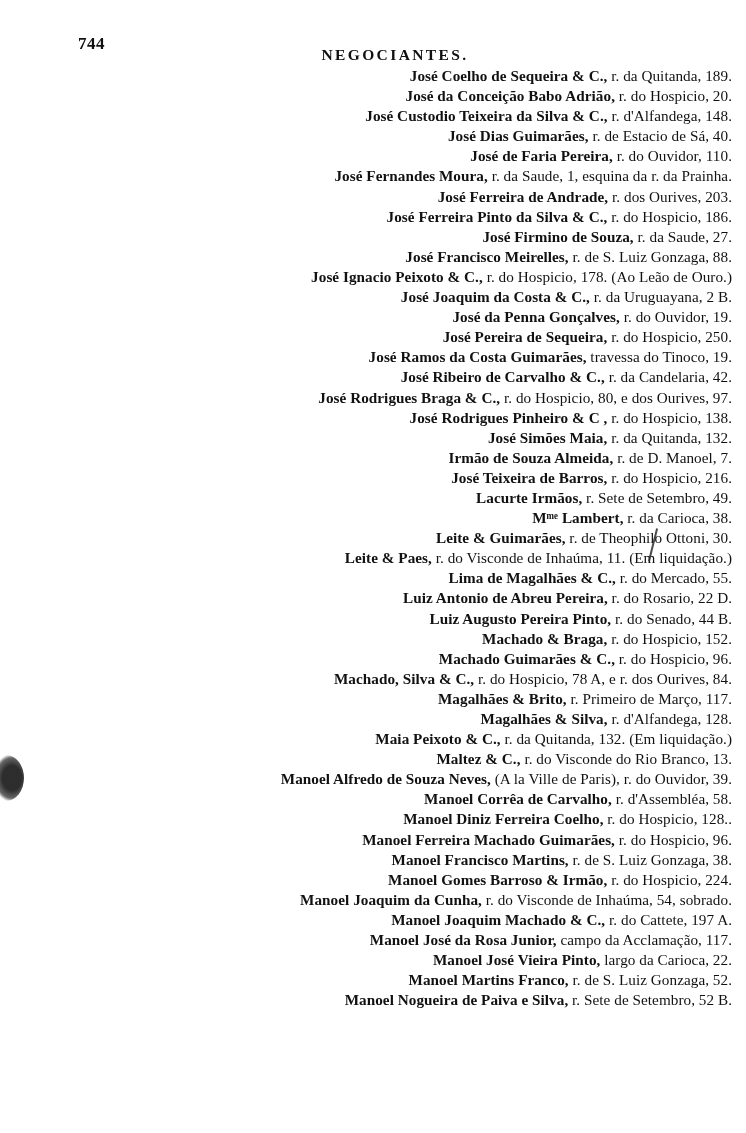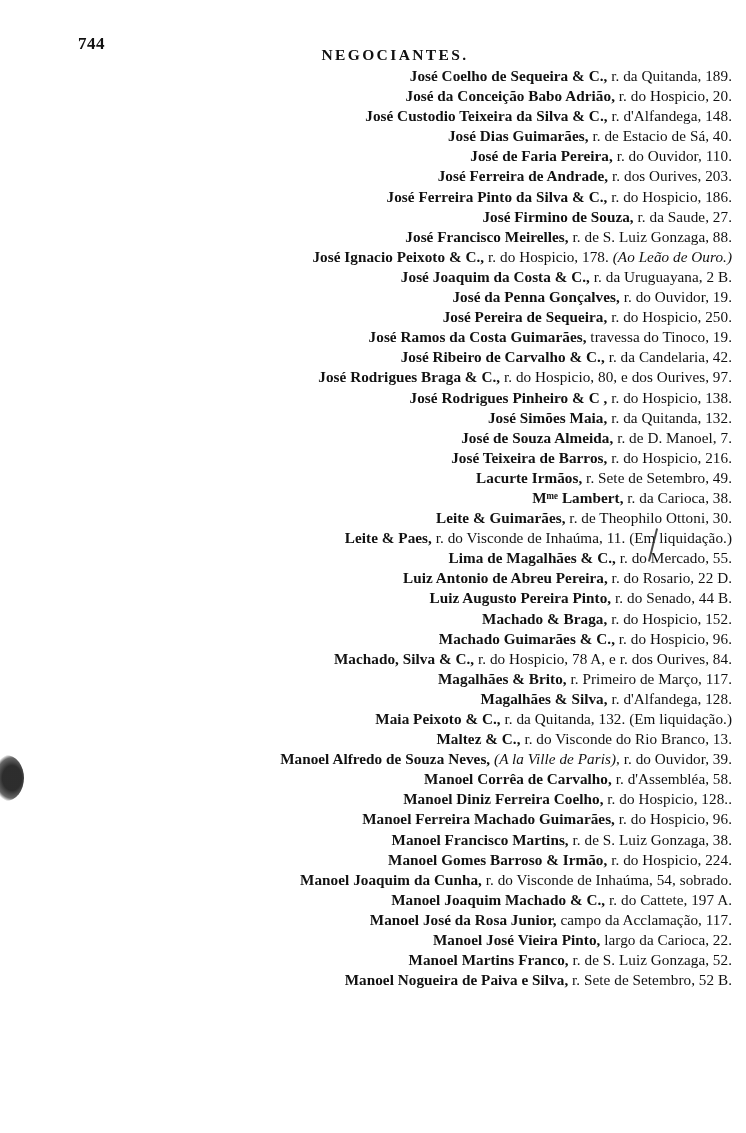--- a/index.html
+++ b/index.html
@@ -56,21 +56,20 @@
   .entry {
     font-size: 15.2px;
     line-height: 20.1px;
     white-space: nowrap;
     letter-spacing: 0.05px;
   }
   .entry .nm {
     font-weight: bold;
   }
   .entry .it {
-    font-style: italic;
   }
   
   .artifact-slash {
     position: absolute;
     right: 92px;
     top: 528px;
     width: 2px;
     height: 34px;
     background: #2b2b2b;
     transform: rotate(14deg);
@@ -95,34 +94,35 @@
     <div class="folio">744</div>
     <div class="running-head">NEGOCIANTES.</div>
   </div>
 
   <ul class="entries" id="entry-list">
       <li class="entry"><span class="nm">José Coelho de Sequeira &amp; C.,</span><span class="rs"> r. da Quitanda, 189.</span></li>
       <li class="entry"><span class="nm">José da Conceição Babo Adrião,</span><span class="rs"> r. do Hospicio, 20.</span></li>
       <li class="entry"><span class="nm">José Custodio Teixeira da Silva &amp; C.,</span><span class="rs"> r. d'Alfandega, 148.</span></li>
       <li class="entry"><span class="nm">José Dias Guimarães,</span><span class="rs"> r. de Estacio de Sá, 40.</span></li>
       <li class="entry"><span class="nm">José de Faria Pereira,</span><span class="rs"> r. do Ouvidor, 110.</span></li>
+      <li class="entry"><span class="nm">José Fernandes Moura,</span><span class="rs"> r. da Saude, 1, esquina da r. da Prainha.</span></li>
       <li class="entry"><span class="nm">José Ferreira de Andrade,</span><span class="rs"> r. dos Ourives, 203.</span></li>
       <li class="entry"><span class="nm">José Ferreira Pinto da Silva &amp; C.,</span><span class="rs"> r. do Hospicio, 186.</span></li>
       <li class="entry"><span class="nm">José Firmino de Souza,</span><span class="rs"> r. da Saude, 27.</span></li>
       <li class="entry"><span class="nm">José Francisco Meirelles,</span><span class="rs"> r. de S. Luiz Gonzaga, 88.</span></li>
       <li class="entry"><span class="nm">José Ignacio Peixoto &amp; C.,</span><span class="rs"> r. do Hospicio, 178. </span><span class="it">(Ao Leão de Ouro.)</span></li>
       <li class="entry"><span class="nm">José Joaquim da Costa &amp; C.,</span><span class="rs"> r. da Uruguayana, 2 B.</span></li>
       <li class="entry"><span class="nm">José da Penna Gonçalves,</span><span class="rs"> r. do Ouvidor, 19.</span></li>
       <li class="entry"><span class="nm">José Pereira de Sequeira,</span><span class="rs"> r. do Hospicio, 250.</span></li>
       <li class="entry"><span class="nm">José Ramos da Costa Guimarães,</span><span class="rs"> travessa do Tinoco, 19.</span></li>
       <li class="entry"><span class="nm">José Ribeiro de Carvalho &amp; C.,</span><span class="rs"> r. da Candelaria, 42.</span></li>
       <li class="entry"><span class="nm">José Rodrigues Braga &amp; C.,</span><span class="rs"> r. do Hospicio, 80, e dos Ourives, 97.</span></li>
       <li class="entry"><span class="nm">José Rodrigues Pinheiro &amp; C ,</span><span class="rs"> r. do Hospicio, 138.</span></li>
       <li class="entry"><span class="nm">José Simões Maia,</span><span class="rs"> r. da Quitanda, 132.</span></li>
-      <li class="entry"><span class="nm">José de Souza Almeida,</span><span class="rs"> r. de D. Manoel, 7.</span></li>
+      <li class="entry"><span class="nm">Irmão de Souza Almeida,</span><span class="rs"> r. de D. Manoel, 7.</span></li>
       <li class="entry"><span class="nm">José Teixeira de Barros,</span><span class="rs"> r. do Hospicio, 216.</span></li>
       <li class="entry"><span class="nm">Lacurte Irmãos,</span><span class="rs"> r. Sete de Setembro, 49.</span></li>
       <li class="entry"><span class="nm">Mᵐᵉ Lambert,</span><span class="rs"> r. da Carioca, 38.</span></li>
       <li class="entry"><span class="nm">Leite &amp; Guimarães,</span><span class="rs"> r. de Theophilo Ottoni, 30.</span></li>
       <li class="entry"><span class="nm">Leite &amp; Paes,</span><span class="rs">  r. do Visconde de Inhaúma, 11. (Em liquidação.)</span></li>
       <li class="entry"><span class="nm">Lima de Magalhães &amp; C.,</span><span class="rs"> r. do Mercado, 55.</span></li>
       <li class="entry"><span class="nm">Luiz Antonio de Abreu Pereira,</span><span class="rs"> r. do Rosario, 22 D.</span></li>
       <li class="entry"><span class="nm">Luiz Augusto Pereira Pinto,</span><span class="rs"> r. do Senado, 44 B.</span></li>
       <li class="entry"><span class="nm">Machado &amp; Braga,</span><span class="rs"> r. do Hospicio, 152.</span></li>
       <li class="entry"><span class="nm">Machado Guimarães &amp; C.,</span><span class="rs"> r. do Hospicio, 96.</span></li>

